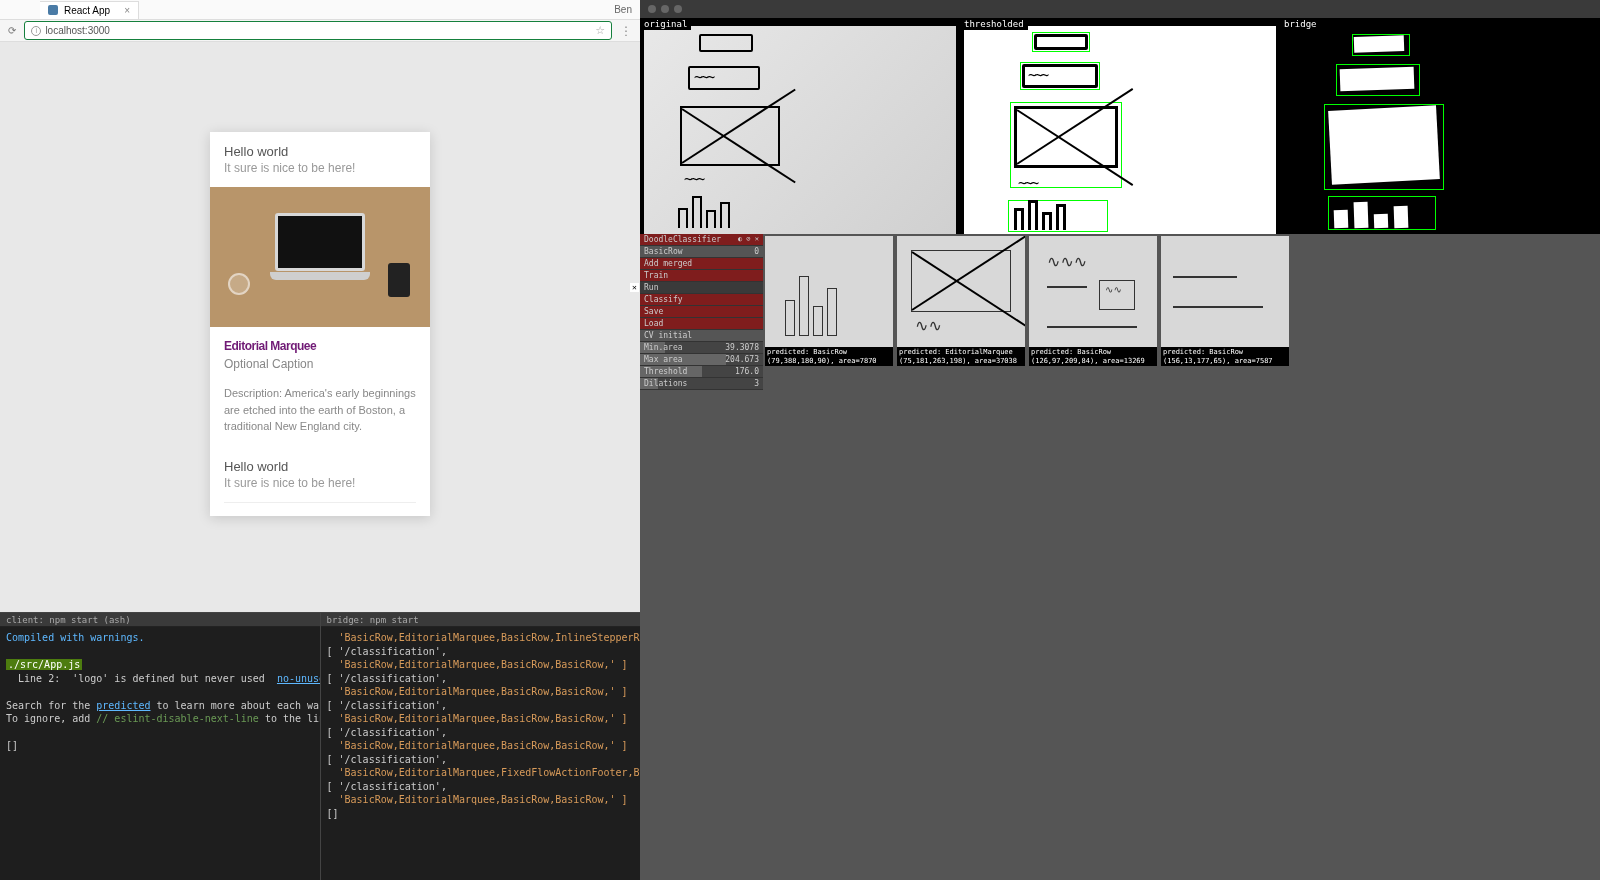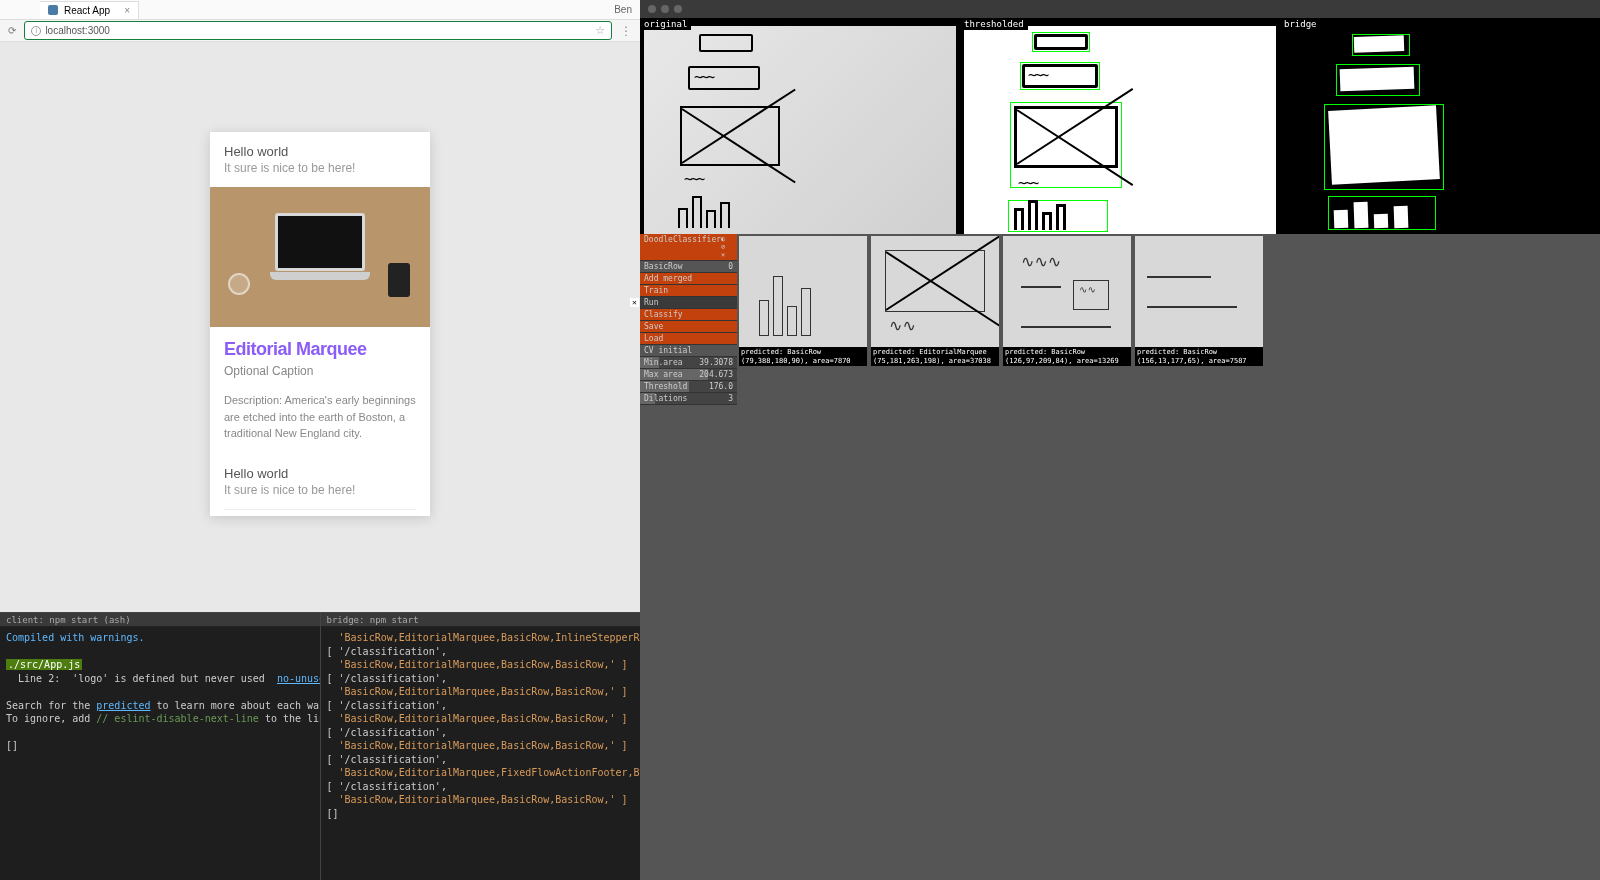--- a/index.html
+++ b/index.html
@@ -26,21 +26,21 @@
 .card-block{padding:12px 14px}
 .hello-title{font-size:13px;color:#555;font-weight:400}
 .hello-sub{font-size:12px;color:#999;margin-top:2px}
 .marquee-img{height:140px;background:linear-gradient(180deg,#f0f0f0 0%,#f0f0f0 100%);position:relative}
 .desk{position:absolute;inset:0;background:#b8956a}
 .laptop{position:absolute;left:50%;top:50%;transform:translate(-50%,-55%);width:100px;height:80px}
 .lap-screen{width:90px;height:58px;background:#111;border:3px solid #d8d8d8;border-radius:3px;margin:0 auto}
 .lap-base{width:100px;height:8px;background:#cfcfcf;border-radius:0 0 6px 6px;margin-top:1px}
 .phone-obj{position:absolute;right:20px;bottom:30px;width:22px;height:34px;background:#222;border-radius:3px}
 .glass{position:absolute;left:18px;bottom:32px;width:22px;height:22px;border:2px solid rgba(255,255,255,0.5);border-radius:50%;background:rgba(255,255,255,0.2)}
-.marquee-title{font-size:18px;font-weight:600;color:#8b5cf6;letter-spacing:-0.5px}
+.marquee-title{font-size:12px;font-weight:600;color:#701a75;letter-spacing:-0.5px}
 .marquee-caption{font-size:12px;color:#888;margin-top:4px}
 .marquee-desc{font-size:11px;color:#888;margin-top:14px;line-height:1.5}
 .divider{border-top:1px solid #eee;margin:0 14px}
 
 
 .terminals{height:268px;display:flex;background:#1e1e1e;font-family:Menlo,Consolas,monospace;font-size:10px;color:#ccc;border-top:1px solid #444}
 .term-pane{flex:1;display:flex;flex-direction:column;overflow:hidden}
 .term-tab{height:14px;background:#3a3a3a;padding:0 6px;font-size:9px;color:#aaa;display:flex;align-items:center;border-bottom:1px solid #222}
 .term-body{flex:1;padding:4px 6px;line-height:1.35;white-space:pre;overflow:hidden}
 .term-pane:first-child{border-right:1px solid #444}
@@ -66,21 +66,21 @@
 .img-box::before,.img-box::after{content:"";position:absolute;background:#000;height:2px;width:141%}
 .img-box::before{transform-origin:left;transform:rotate(33deg);top:0;left:0}
 .img-box::after{transform-origin:left;transform:rotate(-33deg);bottom:0;left:0}
 .green-box{position:absolute;border:1px solid #0f0}
 .bars{position:absolute;display:flex;align-items:flex-end;gap:4px}
 .bar{width:10px;border:2px solid #000;border-bottom:none}
 .white-blob{position:absolute;background:#fff;transform:rotate(-2deg)}
 
 
 .cv-mid{display:flex;min-height:150px}
-.control-panel{width:97px;background:#c2410c;font-family:monospace;font-size:8px;color:#ccc}
+.control-panel{width:123px;background:#7f1d1d;font-family:monospace;font-size:8px;color:#ccc}
 .cp-row{padding:1px 4px;border-bottom:1px solid #333;display:flex;justify-content:space-between;cursor:pointer}
 .cp-selected{background:#3a3a3a}
 .cp-hl{background:#555}
 .cp-slider{background:#444;position:relative}
 .cp-slider-fill{position:absolute;left:0;top:0;bottom:0;background:#666}
 .cp-icons{float:right;font-size:7px}
 .samples{display:flex;gap:4px;padding:2px;flex-wrap:wrap}
 .sample{width:128px;height:130px;background:#d8d8d8;position:relative;overflow:hidden}
 .sample-pred{position:absolute;bottom:0;left:0;right:0;background:#000;color:#fff;font-size:7px;font-family:monospace;padding:1px 2px;line-height:1.2}
 

